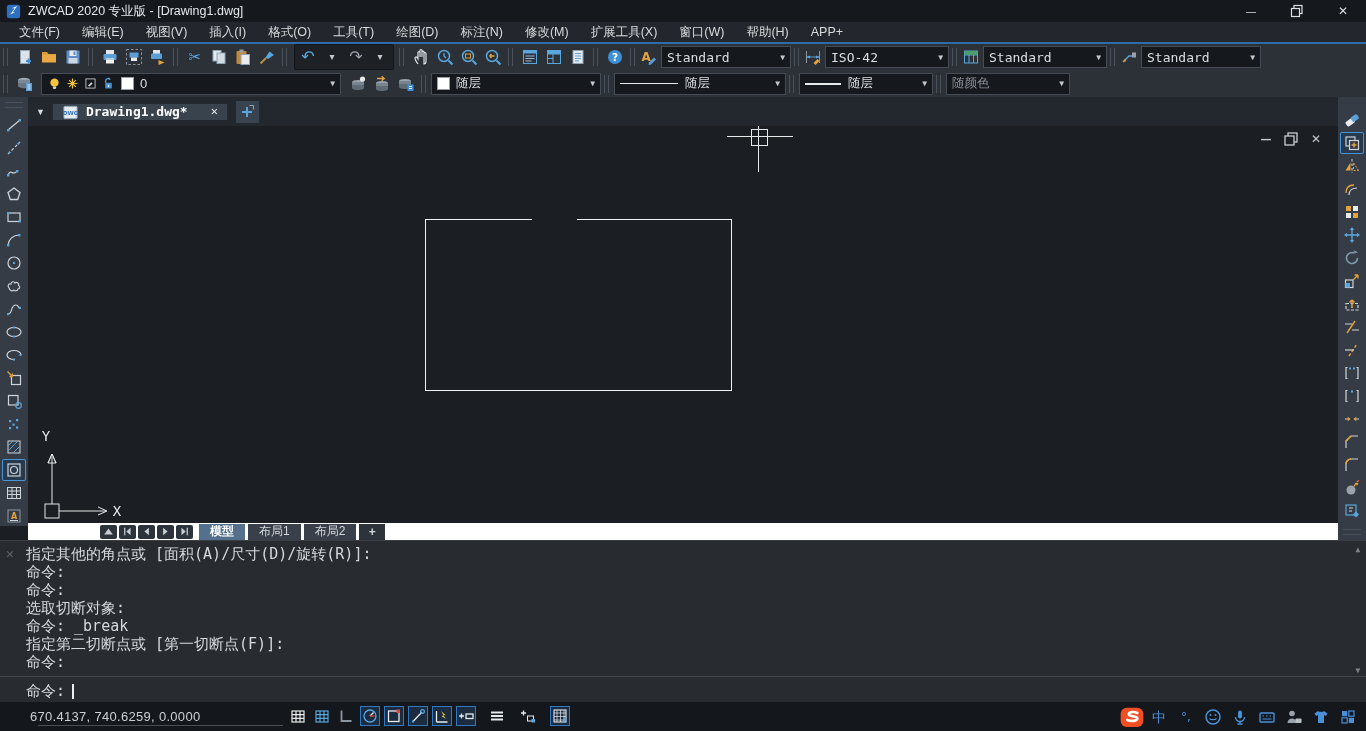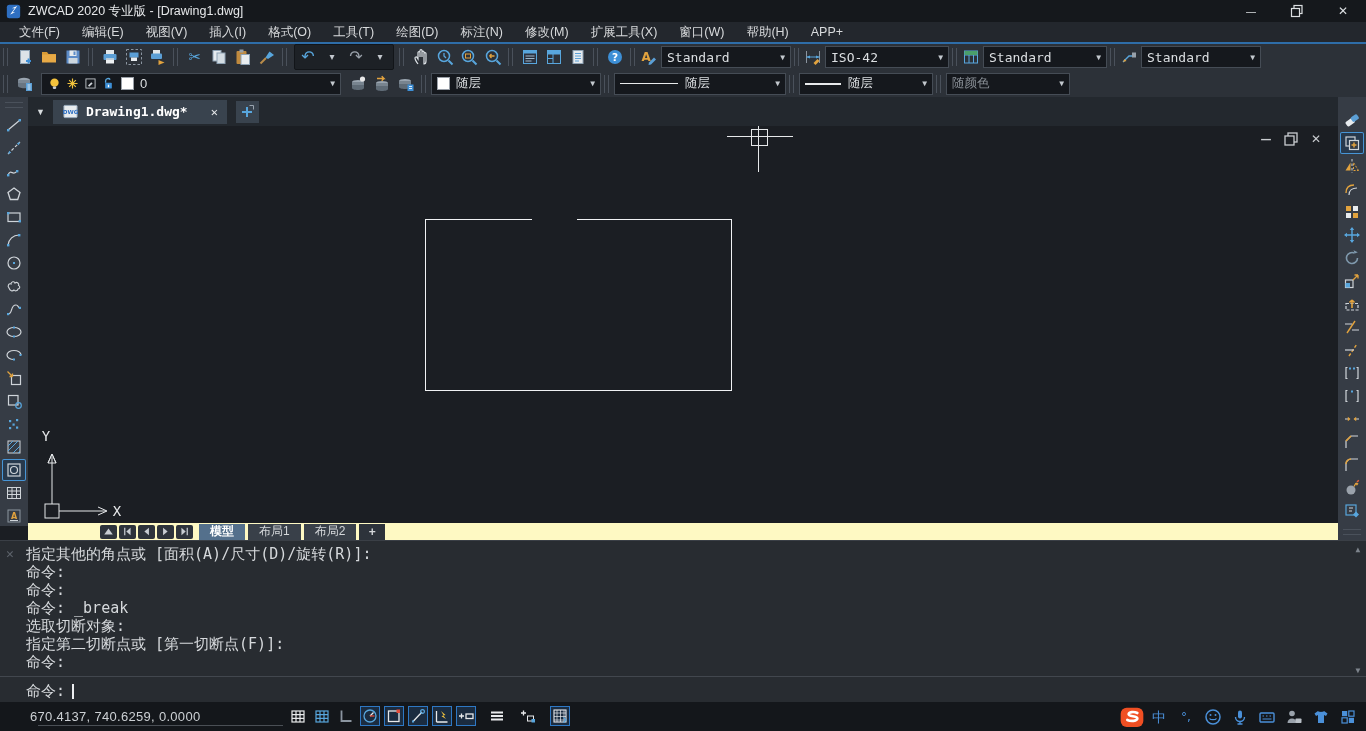--- a/index.html
+++ b/index.html
@@ -32,21 +32,21 @@
     color:#dcdfe2;font-family:"DejaVu Sans Mono",monospace;font-size:13px;padding:0 5px;flex:none}
   .combo .arrow{margin-left:auto;color:#c3c8ce;font-size:8px;padding-left:5px}
   .combo .dash{border-top:1px solid #e8eaec;height:0;margin-right:7px;flex:none}
   .combo.disabled{color:#8a9097}
   .stygroup{display:flex;align-items:center;gap:3px}
   .swatch{width:11px;height:11px;background:#fff;border:1px solid #9aa0a8;margin-right:6px;flex:none}
 
   
   #doctabbar{left:28px;top:97px;width:1310px;height:29px;background:#23282e;display:flex;align-items:center}
   #tab-menu{color:#d8dcdf;font-size:9px;padding:0 8px}
-  .doctab{height:24px;display:flex;align-items:center;background:#39434e;color:#fff;padding:0 9px;
+  .doctab{height:16px;display:flex;align-items:flex-start;background:#39434e;color:#fff;padding:0 9px;
     font-family:"DejaVu Sans Mono",monospace;font-weight:bold;font-size:13px;gap:7px}
   .doctab .tab-close{color:#e8eaec;font-size:12px;font-weight:bold;margin-left:16px}
   #newdoc-btn{width:23px;height:22px;background:#39434e;margin-left:9px;display:flex;align-items:center;justify-content:center}
 
   
   .sidecol{width:28px;background:#363c45;display:flex;flex-direction:column;align-items:center}
   #leftcol{left:0;top:97px;height:426px;padding-top:3px}
   #rightcol{left:1338px;top:97px;height:443px;padding-top:12px}
   .sidecol .tool{width:24px;height:22px;margin-bottom:1px}
   .hgrip{width:18px;height:4px;border-top:1px solid #4a515b;border-bottom:1px solid #4a515b;margin:2px 0 6px;flex:none}
@@ -56,21 +56,21 @@
   #entity-rect{position:absolute;border:1px solid #f0f2f4}
   #entity-gap{position:absolute;background:#1b1e23}
   .chline{position:absolute;background:#e6e8ea}
   #pickbox{position:absolute;border:1px solid #e6e8ea}
   #mdi-controls{position:absolute;right:14px;top:6px;display:flex;gap:9px;align-items:center}
   #mdi-controls .tool{width:16px;height:14px;color:#c9ccd0;font-size:12px;font-weight:bold}
   #ucs{position:absolute;left:8px;top:298px}
   #ucs text{fill:#e6e8ea;font-family:"DejaVu Sans Mono",monospace;font-size:14px}
 
   
-  #layoutbar{left:28px;top:523px;width:1310px;height:17px;background:#fef9c3;display:flex;align-items:center;font-size:12px}
+  #layoutbar{left:28px;top:523px;width:1310px;height:17px;background:#ffffff;display:flex;align-items:center;font-size:12px}
   #layout-nav{display:flex;gap:2px;margin-left:72px;margin-right:6px}
   #layout-nav .tool{width:17px;height:14px;background:#2d333b}
   .ltab{height:16px;padding:0 11px;background:#394049;color:#d4d7da;margin-right:3px;display:flex;align-items:center}
   .ltab.active{background:#54708c;color:#fff;font-weight:bold}
   #ltab-new{width:26px;height:16px;background:#2d333b;color:#d4d7da;display:flex;align-items:center;justify-content:center;font-weight:bold;font-size:12px}
 
   
   #command{left:0;top:540px;width:1366px;height:162px;background:#282c31;border-top:1px solid #3a3f46;
     font-family:"DejaVu Sans Mono",monospace;font-size:15px;color:#d6d9dc}
   #cmd-close{position:absolute;left:6px;top:5px;color:#5d636b;font-size:13px;font-weight:bold}
@@ -924,21 +924,21 @@
     <span data-name="tab-layout1-label">布局1</span>
   </div>
   <div class="ltab" data-name="tab-layout2">
     <span data-name="tab-layout2-label">布局2</span>
   </div>
   <div id="ltab-new" data-name="new-layout-button">+</div>
 </div>
 
 <div id="command" class="abs" data-name="command-window">
   <span id="cmd-close" data-name="command-close-icon">✕</span>
-  <div id="cmd-history" data-name="command-history"><div data-name="command-line">指定其他的角点或 [面积(A)/尺寸(D)/旋转(R)]:</div><div data-name="command-line">命令:</div><div data-name="command-line">命令:</div><div data-name="command-line">命令: _break</div><div data-name="command-line">选取切断对象:</div><div data-name="command-line">指定第二切断点或 [第一切断点(F)]:</div><div data-name="command-line">命令:</div></div>
+  <div id="cmd-history" data-name="command-history"><div data-name="command-line">指定其他的角点或 [面积(A)/尺寸(D)/旋转(R)]:</div><div data-name="command-line">命令:</div><div data-name="command-line">命令:</div><div data-name="command-line">选取切断对象:</div><div data-name="command-line">命令: _break</div><div data-name="command-line">指定第二切断点或 [第一切断点(F)]:</div><div data-name="command-line">命令:</div></div>
   <div id="cmd-sep" data-name="command-separator"></div>
   <div id="cmd-prompt" data-name="command-prompt">
     <span data-name="command-prompt-label">命令:</span>
     <span class="caret" data-name="text-cursor"></span>
   </div>
   <div id="cmd-scroll" data-name="command-scrollbar">
     <span data-name="scroll-up-icon">▲</span>
     <span data-name="scroll-down-icon">▼</span>
   </div>
 </div>

